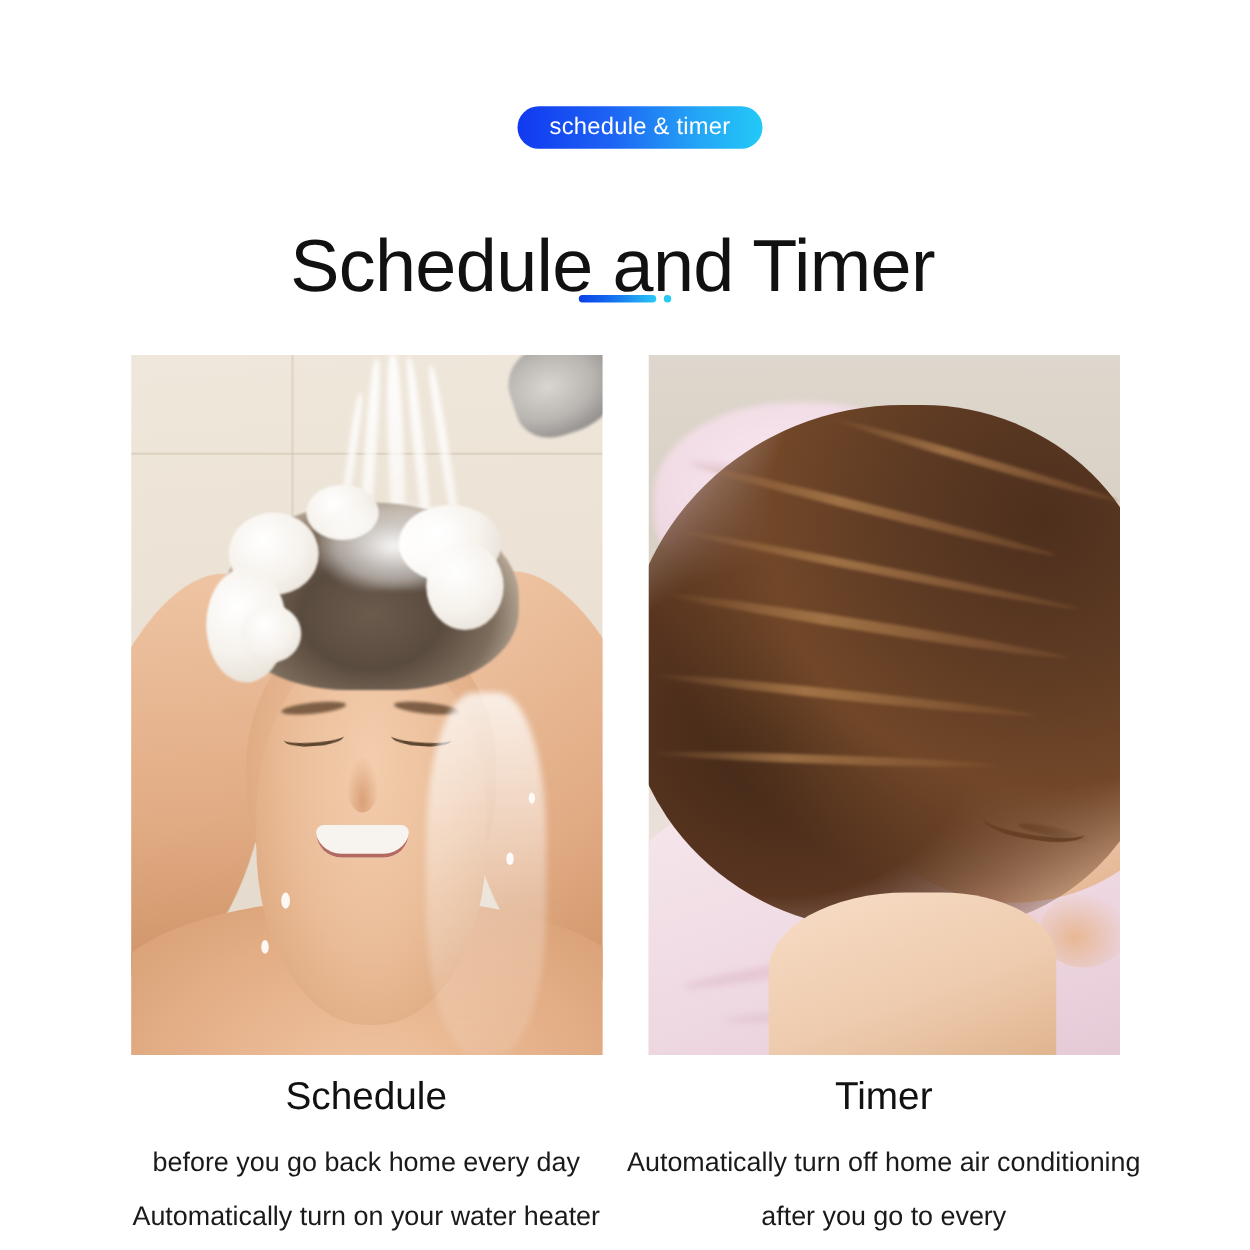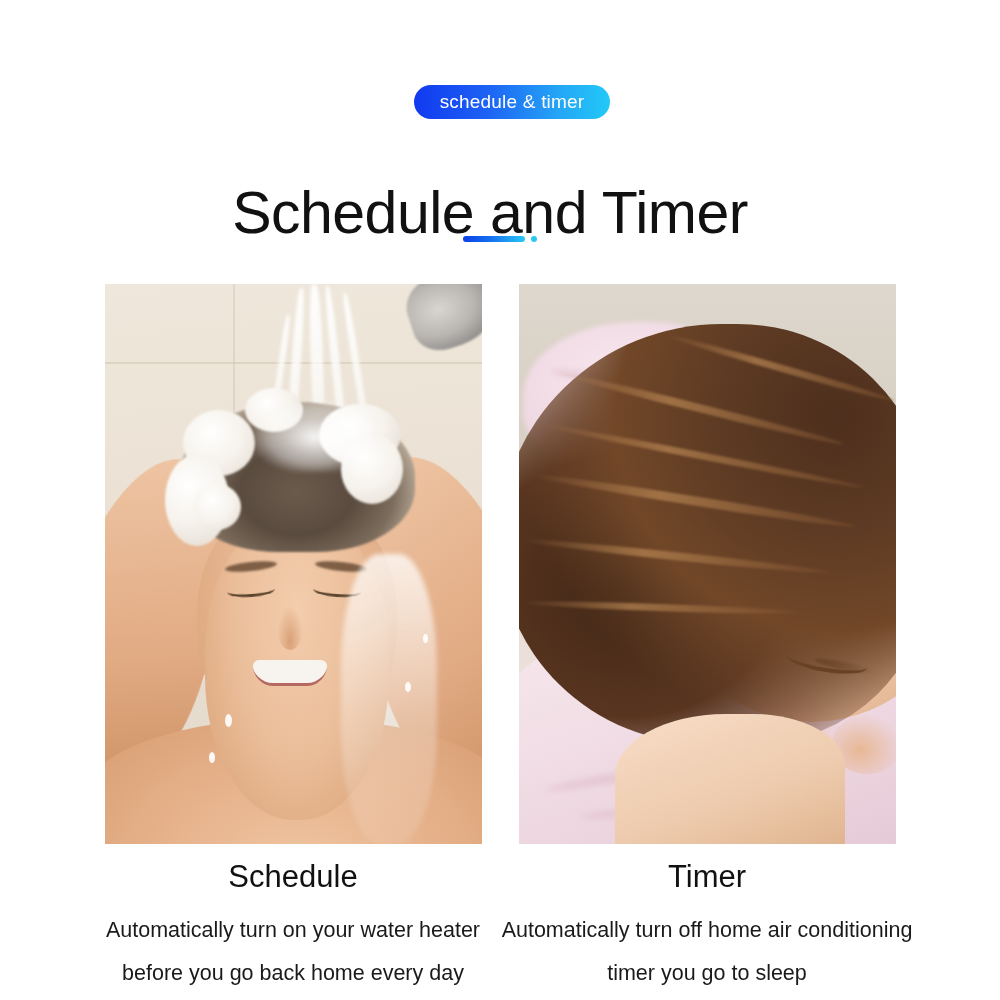--- a/index.html
+++ b/index.html
@@ -451,22 +451,22 @@
       <span class="foam-blob fb6"></span>
       <span class="splash"></span>
       <span class="water-sheet"></span>
       <span class="droplet d1"></span>
       <span class="droplet d2"></span>
       <span class="droplet d3"></span>
       <span class="droplet d4"></span>
     </div>
     <div class="cap-title">Schedule</div>
     <div class="cap-body">
+      <div>before you go back home every day</div>
       <div>Automatically turn on your water heater</div>
-      <div>before you go back home every day</div>
     </div>
   </div>
 
   <div class="card">
     <div class="photo photo-sleep">
       <span class="pillow-back"></span>
       <span class="duvet"></span>
       <span class="pillow-front"></span>
       <span class="fold fo1"></span>
       <span class="fold fo2"></span>
@@ -482,17 +482,17 @@
       <span class="hair-strand hs2"></span>
       <span class="hair-strand hs3"></span>
       <span class="hair-strand hs4"></span>
       <span class="hair-strand hs5"></span>
       <span class="hair-strand hs6"></span>
       <span class="arm-sleep"></span>
     </div>
     <div class="cap-title">Timer</div>
     <div class="cap-body">
       <div>Automatically turn off home air conditioning</div>
-      <div>timer you go to sleep</div>
+      <div>after you go to every</div>
     </div>
   </div>
 
 </div>
 
 </body></html>

